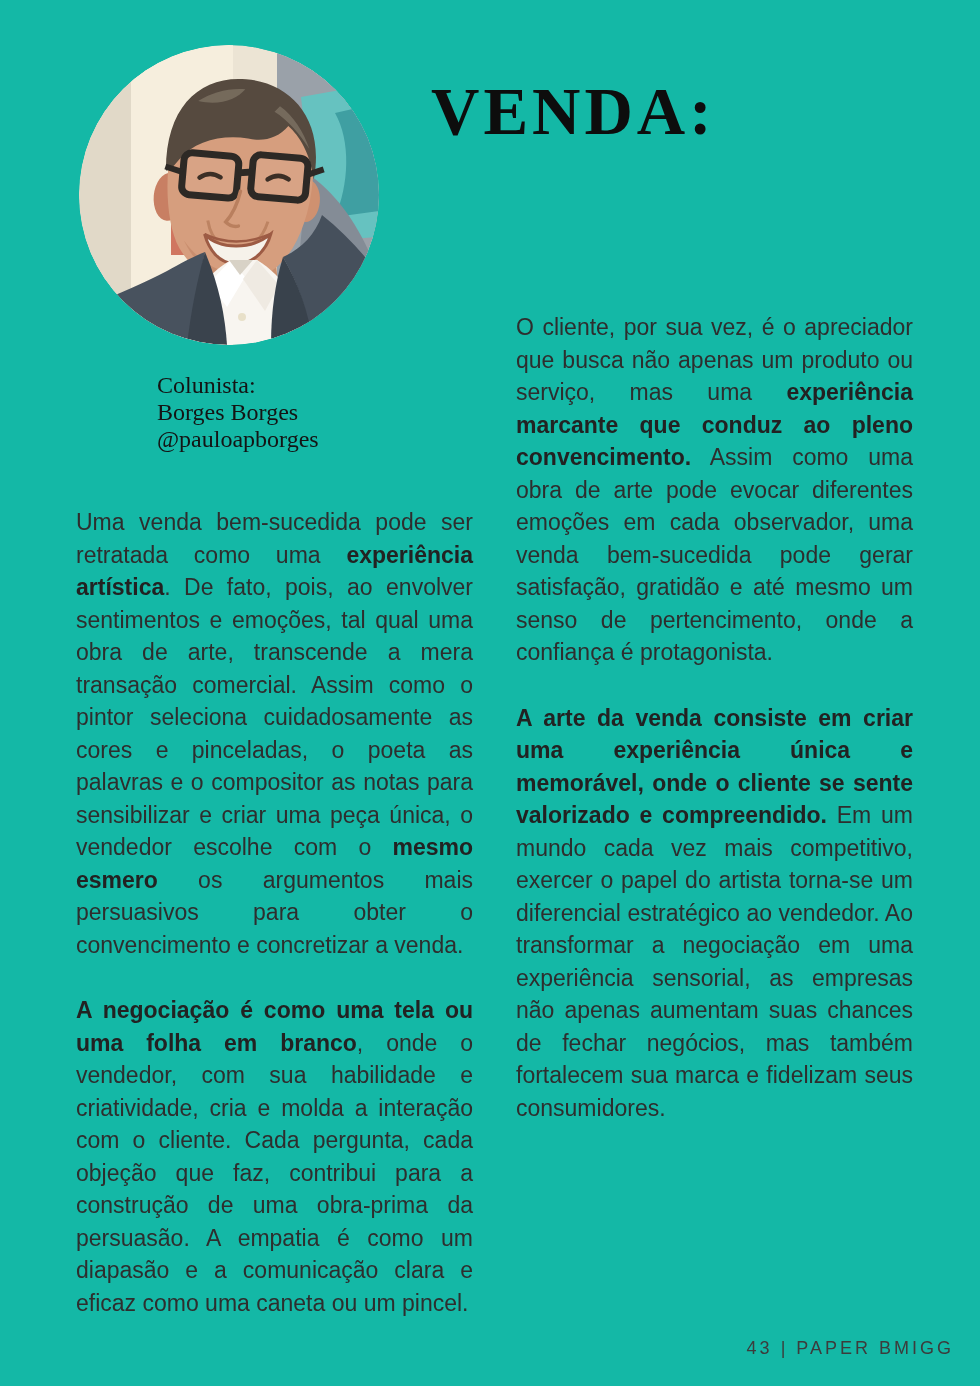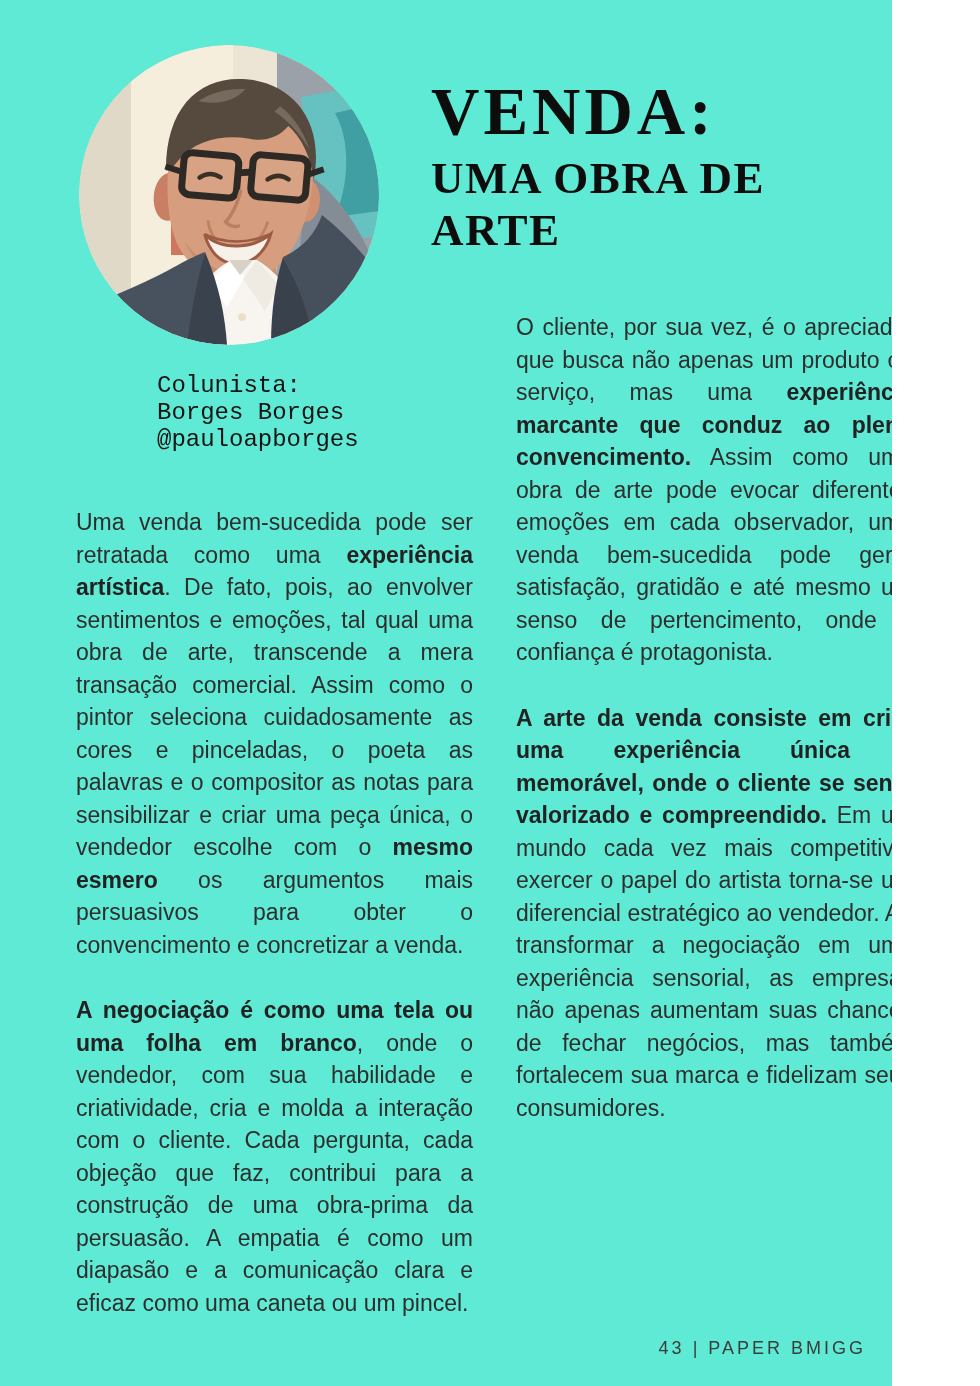--- a/index.html
+++ b/index.html
@@ -1,20 +1,20 @@
 <!DOCTYPE html>
 <html lang="pt-BR"><head>
 <meta charset="utf-8">
 <style>
   html, body { margin: 0; padding: 0; background: #ffffff; }
   .page {
     position: relative;
-    width: 892px;
+    width: 980px;
     height: 1386px;
-    background: #5eead4;
+    background: #14b8a6;
     overflow: hidden;
     font-family: "Liberation Sans", sans-serif;
   }
 
   
   .photo-wrap {
     position: absolute;
     left: 79px;
     top: 45px;
     width: 300px;
@@ -34,21 +34,21 @@
     font-weight: 700;
   }
   .title-line1 { font-size: 67px; line-height: 78px; letter-spacing: 4px; }
   .title-line2 { font-size: 45px; line-height: 52px; letter-spacing: 1.5px; margin-top: 2px; }
 
   
   .columnist {
     position: absolute;
     left: 157px;
     top: 372px;
-    font-family: Liberation Mono, monospace;
+    font-family: Liberation Serif, serif;
     font-size: 24px;
     line-height: 27px;
     color: #141414;
   }
 
   
   .col {
     position: absolute;
     width: 397px;
     font-size: 23px;
@@ -140,21 +140,20 @@
         <path d="M-5,300 L-5,268 C30,252 62,240 88,226 C104,217 116,211 126,207 C118,246 112,272 110,300 Z" fill="#48525e"></path>
         <path d="M126,207 C140,240 146,270 148,300 L108,300 C112,266 118,236 126,207 Z" fill="#3a434d"></path>
         <path d="M305,300 L305,238 C290,214 268,190 243,170 C236,190 222,204 204,212 C222,244 230,272 232,300 Z" fill="#46505c"></path>
         <path d="M204,212 C196,238 192,268 192,300 L234,300 C230,268 220,240 204,212 Z" fill="#39424c"></path>
       </g>
     </svg>
   </div>
 
   <header class="title-block">
     <div class="title-line1">VENDA:</div>
-    <div class="title-line2">UMA OBRA DE ARTE</div>
   </header>
 
   <div class="columnist">
     <div>Colunista:</div>
     <div>Borges Borges</div>
     <div>@pauloapborges</div>
   </div>
 
   <section class="col col-left">
     <p><span>Uma venda bem-sucedida pode ser retratada como uma </span><b>experiência artística</b><span>. De fato, pois, ao envolver sentimentos e emoções, tal qual uma obra de arte, transcende a mera transação comercial. Assim como o pintor seleciona cuidadosamente as cores e pinceladas, o poeta as palavras e o compositor as notas para sensibilizar e criar uma peça única, o vendedor escolhe com o </span><b>mesmo esmero</b><span> os argumentos mais persuasivos para obter o convencimento e concretizar a venda.</span></p>

